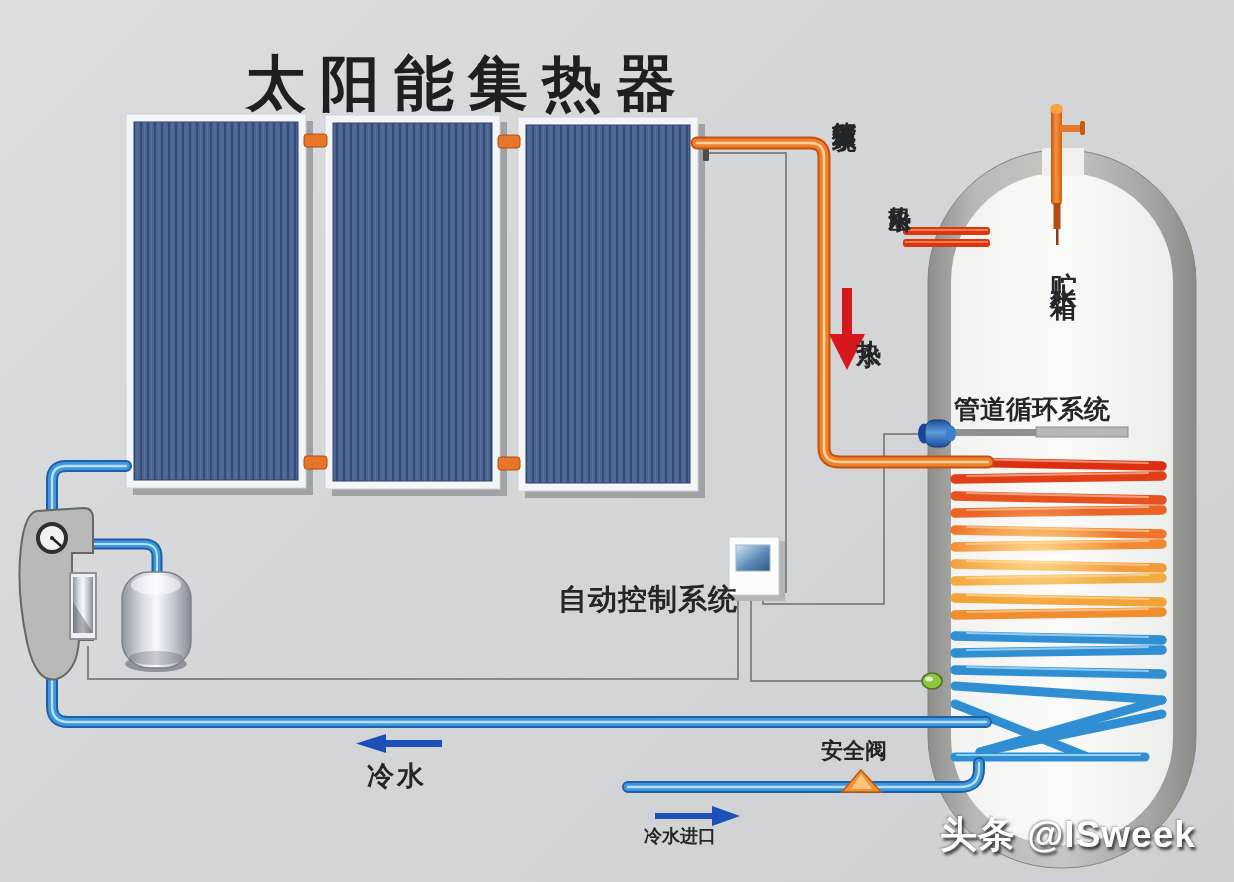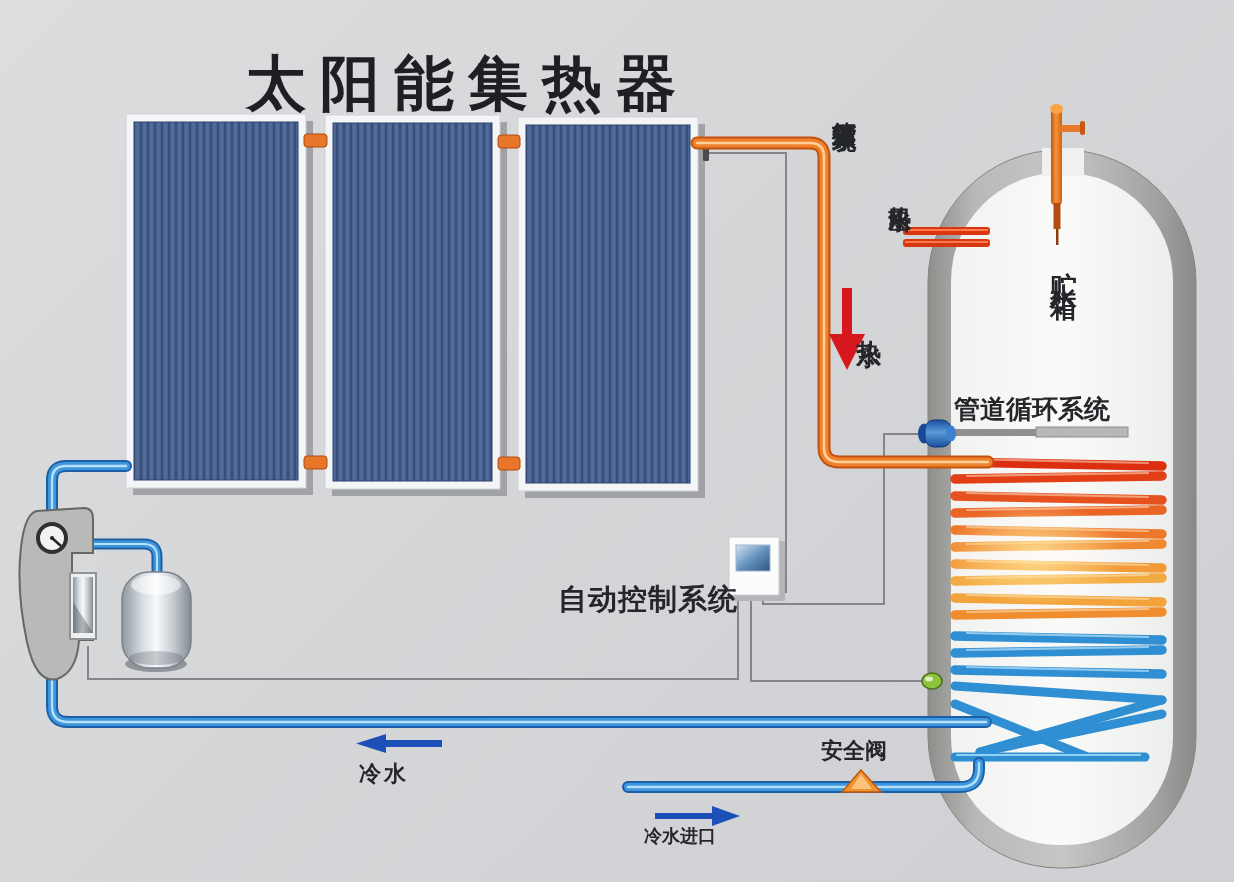--- a/index.html
+++ b/index.html
@@ -23,21 +23,21 @@
   #title{
     left:246px;top:52px;font-size:60px;letter-spacing:14px;color:#1d1f23;
   }
   #lbl-pipe-system{left:832px;top:103px;font-size:24px;letter-spacing:1px;}
   #lbl-hot-outlet{left:888px;top:189px;font-size:23px;letter-spacing:1px;}
   #lbl-hot-water{left:856px;top:320px;font-size:25px;letter-spacing:2px;}
   #lbl-storage-tank{left:1049px;top:250px;font-size:27px;letter-spacing:12px;}
   #lbl-aux-heating{left:954px;top:396px;font-size:26px;}
   #lbl-auto-control{left:558px;top:549px;font-size:29px;letter-spacing:1px;margin-top:35px;}
   #lbl-safety-valve{left:821px;top:739px;font-size:22px;}
-  #lbl-cold-water{left:359px;top:762px;font-size:22px;letter-spacing:3px;text-align:right;}
+  #lbl-cold-water{left:367px;top:762px;font-size:27px;letter-spacing:3px;text-align:right;}
   #lbl-cold-inlet{left:644px;top:827px;font-size:18px;}
   #watermark{
     left:940px;top:816px;font-size:37px;color:#ffffff;font-weight:bold;
     text-shadow:2px 3px 3px rgba(35,35,40,.85), -1px -1px 2px rgba(35,35,40,.35);
     letter-spacing:1px;
   }
 </style>
 </head>
 <body>
 
@@ -262,14 +262,15 @@
 <div id="title" class="lbl">太阳能集热器</div>
 <div id="lbl-pipe-system" class="lbl vlabel">管道循环系统</div>
 <div id="lbl-hot-outlet" class="lbl vlabel">热水出口</div>
 <div id="lbl-hot-water" class="lbl vlabel">热水</div>
 <div id="lbl-storage-tank" class="lbl vlabel">贮水箱</div>
 <div id="lbl-aux-heating" class="lbl">管道循环系统</div>
 <div id="lbl-auto-control" class="lbl">自动控制系统</div>
 <div id="lbl-safety-valve" class="lbl">安全阀</div>
 <div id="lbl-cold-water" class="lbl">冷水</div>
 <div id="lbl-cold-inlet" class="lbl">冷水进口</div>
+<div id="watermark" class="lbl">头条 @ISweek</div>
 
 </div>
 
 </body></html>

